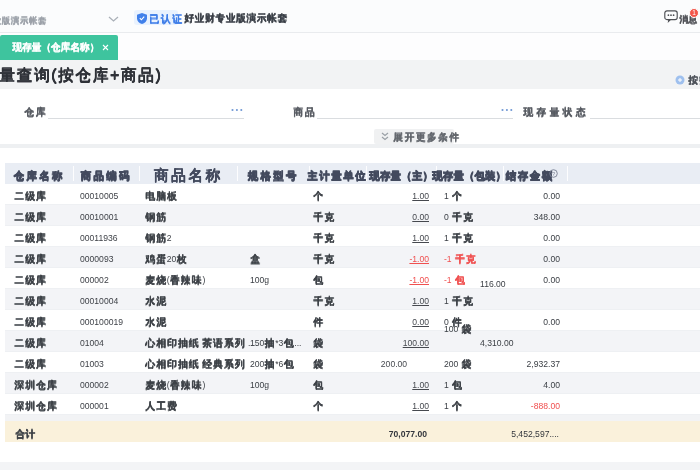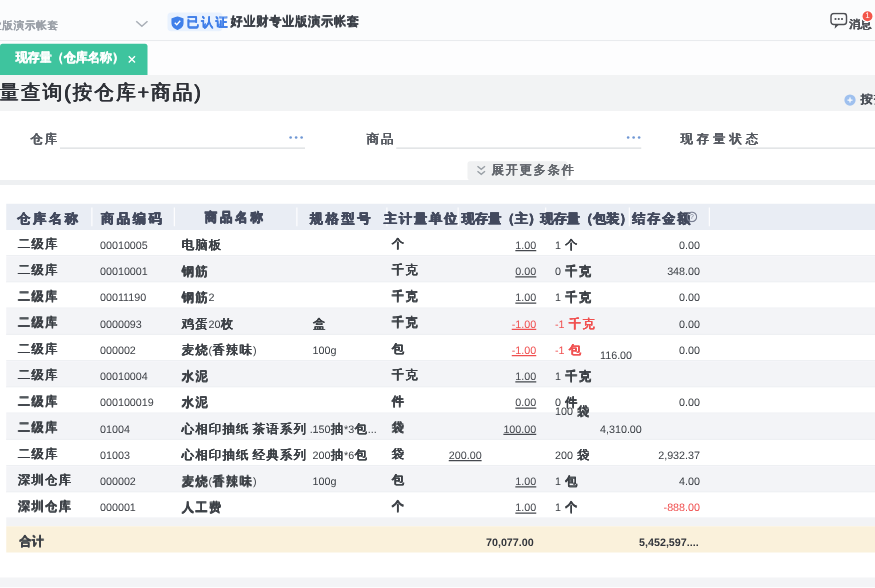--- a/index.html
+++ b/index.html
@@ -41,21 +41,21 @@
 <div class="ab" style="left:0;top:60px;width:700px;height:29px;background:#f2f3f4"></div>
 <div class="ab ts" style="left:-1px;top:66px;line-height:18px;font-size:16px;letter-spacing:1.35px;color:#2f3238">量查询(按仓库+商品)</div>
 <svg class="ab" style="left:675px;top:75px" width="10" height="10" viewBox="0 0 10 10">
     <circle cx="5" cy="5" r="4.5" fill="#9fc0ee"></circle>
     <path d="M3 5 H7 M5 3 V7" stroke="#fff" stroke-width="1"></path>
   </svg>
 <div class="ab ts" style="left:688px;top:74.5px;width:12px;overflow:hidden;font-size:10px;letter-spacing:1px;color:#4a4f57">按报</div>
 <div class="ab" style="left:0;top:89px;width:700px;height:55px;background:#fff"></div>
 <div class="ab ts" style="left:24px;top:106.6px;font-size:10px;letter-spacing:1.6px;color:#565a61">仓库</div>
 <div class="ab ts" style="left:293px;top:106.6px;font-size:10px;letter-spacing:1.6px;color:#565a61">商品</div>
-<div class="ab ts" style="left:544px;top:106.6px;font-size:10px;letter-spacing:3.1px;color:#565a61">现存量状态</div>
+<div class="ab ts" style="left:523px;top:106.6px;font-size:10px;letter-spacing:3.1px;color:#565a61">现存量状态</div>
 <div class="ab" style="left:48px;top:118px;width:196px;border-bottom:1px solid #dadde0"></div>
 <div class="ab" style="left:317px;top:118px;width:196px;border-bottom:1px solid #dadde0"></div>
 <div class="ab" style="left:590px;top:118px;width:110px;border-bottom:1px solid #dadde0"></div>
 <svg class="ab" style="left:230.5px;top:108px" width="12" height="4" viewBox="0 0 12 4">
     <circle cx="1.5" cy="2" r="1.05" fill="#6f97d4"></circle>
     <circle cx="5.9" cy="2" r="1.05" fill="#6f97d4"></circle>
     <circle cx="10.3" cy="2" r="1.05" fill="#6f97d4"></circle>
   </svg>
 <svg class="ab" style="left:500.5px;top:108px" width="12" height="4" viewBox="0 0 12 4">
     <circle cx="1.5" cy="2" r="1.05" fill="#6f97d4"></circle>
@@ -74,21 +74,21 @@
 <div class="ab" style="left:73px;top:166px;width:1px;height:15px;background:#fdfdfe"></div>
 <div class="ab" style="left:139px;top:166px;width:1px;height:15px;background:#fdfdfe"></div>
 <div class="ab" style="left:237px;top:166px;width:1px;height:15px;background:#fdfdfe"></div>
 <div class="ab" style="left:309px;top:166px;width:1px;height:15px;background:#fdfdfe"></div>
 <div class="ab" style="left:366px;top:166px;width:1px;height:15px;background:#fdfdfe"></div>
 <div class="ab" style="left:436px;top:166px;width:1px;height:15px;background:#fdfdfe"></div>
 <div class="ab" style="left:503px;top:166px;width:1px;height:15px;background:#fdfdfe"></div>
 <div class="ab" style="left:567px;top:166px;width:1px;height:15px;background:#fdfdfe"></div>
 <div class="ab ts" style="left:-26px;top:169.5px;width:130px;text-align:center;font-size:10.5px;font-weight:bold;letter-spacing:2.2px;color:#434a5e">仓库名称</div>
 <div class="ab ts" style="left:41px;top:169.5px;width:130px;text-align:center;font-size:10.5px;font-weight:bold;letter-spacing:2.2px;color:#434a5e">商品编码</div>
-<div class="ab ts" style="left:123px;top:169.5px;width:130px;text-align:center;font-size:10px;font-weight:bold;letter-spacing:2.2px;color:#434a5e">商品名称</div>
+<div class="ab ts" style="left:123px;top:169.5px;width:130px;text-align:center;font-size:15px;font-weight:normal;letter-spacing:2.2px;color:#434a5e">商品名称</div>
 <div class="ab ts" style="left:208px;top:169.5px;width:130px;text-align:center;font-size:10.5px;font-weight:bold;letter-spacing:2.2px;color:#434a5e">规格型号</div>
 <div class="ab ts" style="left:272px;top:169.5px;width:130px;text-align:center;font-size:10.5px;font-weight:bold;letter-spacing:1.55px;color:#434a5e">主计量单位</div>
 <div class="ab ts" style="left:336px;top:169.5px;width:130px;text-align:center;font-size:10.5px;font-weight:bold;letter-spacing:0.15px;color:#434a5e">现存量（主）</div>
 <div class="ab ts" style="left:404px;top:169.5px;width:130px;text-align:center;font-size:10.5px;font-weight:bold;letter-spacing:0.05px;color:#434a5e">现存量（包装）</div>
 <div class="ab ts" style="left:464.5px;top:169.5px;width:130px;text-align:center;font-size:10.5px;font-weight:bold;letter-spacing:1.5px;color:#434a5e">结存金额</div>
 <svg class="ab" style="left:549px;top:168.5px" width="9" height="9" viewBox="0 0 9 9">
     <circle cx="4.5" cy="4.5" r="3.8" fill="none" stroke="#7b8194" stroke-width="0.9"></circle>
     <text x="4.5" y="6.6" font-size="5.5" text-anchor="middle" fill="#7b8194" font-family="Liberation Sans">?</text>
   </svg>
 <div class="ab" style="left:5px;top:184px;width:695px;height:21px;background:#fff;border-bottom:1px solid #eef0f3"></div>
@@ -102,21 +102,21 @@
 <div class="ab" style="left:5px;top:205px;width:695px;height:21px;background:#f3f4f7;border-bottom:1px solid #eef0f3"></div>
 <div class="ab cjk" style="left:14px;top:212.4px;color:#3c4046">二级库</div>
 <div class="ab num" style="left:80px;top:212.4px">00010001</div>
 <div class="ab num" style="left:145px;top:212.4px;color:#3c4046"><span class="ck">钢筋</span></div>
 <div class="ab cjk" style="left:313px;top:212.4px;color:#3c4046">千克</div>
 <div class="ab num" style="left:359px;top:212.4px;width:70px;text-align:right;color:#46494f;text-decoration:underline">0.00</div>
 <div class="ab num c7" style="left:444px;top:212.4px;color:#3c4046">0<span class="ck">千克</span></div>
 <div class="ab num" style="left:480px;top:212.4px;width:80px;text-align:right;color:#3c4046">348.00</div>
 <div class="ab" style="left:5px;top:226px;width:695px;height:21px;background:#fff;border-bottom:1px solid #eef0f3"></div>
 <div class="ab cjk" style="left:14px;top:233.4px;color:#3c4046">二级库</div>
-<div class="ab num" style="left:80px;top:233.4px">00011190</div>
+<div class="ab num" style="left:80px;top:233.4px">00011936</div>
 <div class="ab num" style="left:145px;top:233.4px;color:#3c4046"><span class="ck">钢筋</span>2</div>
 <div class="ab cjk" style="left:313px;top:233.4px;color:#3c4046">千克</div>
 <div class="ab num" style="left:359px;top:233.4px;width:70px;text-align:right;color:#46494f;text-decoration:underline">1.00</div>
 <div class="ab num c7" style="left:444px;top:233.4px;color:#3c4046">1<span class="ck">千克</span></div>
 <div class="ab num" style="left:480px;top:233.4px;width:80px;text-align:right;color:#3c4046">0.00</div>
 <div class="ab" style="left:5px;top:247px;width:695px;height:21px;background:#f3f4f7;border-bottom:1px solid #eef0f3"></div>
 <div class="ab cjk" style="left:14px;top:254.4px;color:#3c4046">二级库</div>
 <div class="ab num" style="left:80px;top:254.4px">0000093</div>
 <div class="ab num" style="left:145px;top:254.4px;color:#3c4046"><span class="ck">鸡蛋</span>20<span class="ck">枚</span></div>
 <div class="ab num" style="left:250px;top:254.4px;color:#3c4046"><span class="ck">盒</span></div>
@@ -157,21 +157,21 @@
 <div class="ab cjk" style="left:313px;top:338.4px;color:#3c4046">袋</div>
 <div class="ab num" style="left:359px;top:338.4px;width:70px;text-align:right;color:#46494f;text-decoration:underline">100.00</div>
 <div class="ab num c7" style="left:444px;top:324px;color:#3c4046">100<span class="ck">袋</span></div>
 <div class="ab num" style="left:480px;top:338.4px;width:80px;text-align:left;color:#3c4046">4,310.00</div>
 <div class="ab" style="left:5px;top:352px;width:695px;height:21px;background:#fff;border-bottom:1px solid #eef0f3"></div>
 <div class="ab cjk" style="left:14px;top:359.4px;color:#3c4046">二级库</div>
 <div class="ab num" style="left:80px;top:359.4px">01003</div>
 <div class="ab num" style="left:145px;top:359.4px;color:#3c4046"><span class="ck">心相印抽纸</span> <span class="ck">经典系列</span></div>
 <div class="ab num" style="left:250px;top:359.4px;color:#3c4046">200<span class="ck">抽</span>*6<span class="ck">包</span></div>
 <div class="ab cjk" style="left:313px;top:359.4px;color:#3c4046">袋</div>
-<div class="ab num" style="left:359px;top:359.4px;width:70px;text-align:left;color:#46494f;text-decoration:underline">200.00</div>
+<div class="ab num" style="left:359px;top:359.4px;width:70px;text-align:center;color:#46494f;">200.00</div>
 <div class="ab num c7" style="left:444px;top:359.4px;color:#3c4046">200<span class="ck">袋</span></div>
 <div class="ab num" style="left:480px;top:359.4px;width:80px;text-align:right;color:#3c4046">2,932.37</div>
 <div class="ab" style="left:5px;top:373px;width:695px;height:21px;background:#f3f4f7;border-bottom:1px solid #eef0f3"></div>
 <div class="ab cjk" style="left:14px;top:380.4px;color:#3c4046">深圳仓库</div>
 <div class="ab num" style="left:80px;top:380.4px">000002</div>
 <div class="ab num" style="left:145px;top:380.4px;color:#3c4046"><span class="ck">麦烧</span>(<span class="ck">香辣味</span>)</div>
 <div class="ab num" style="left:250px;top:380.4px;color:#3c4046">100g</div>
 <div class="ab cjk" style="left:313px;top:380.4px;color:#3c4046">包</div>
 <div class="ab num" style="left:359px;top:380.4px;width:70px;text-align:right;color:#46494f;text-decoration:underline">1.00</div>
 <div class="ab num c7" style="left:444px;top:380.4px;color:#3c4046">1<span class="ck">包</span></div>
@@ -181,13 +181,13 @@
 <div class="ab num" style="left:80px;top:401.4px">000001</div>
 <div class="ab num" style="left:145px;top:401.4px;color:#3c4046"><span class="ck">人工费</span></div>
 <div class="ab cjk" style="left:313px;top:401.4px;color:#3c4046">个</div>
 <div class="ab num" style="left:359px;top:401.4px;width:70px;text-align:right;color:#46494f;text-decoration:underline">1.00</div>
 <div class="ab num c7" style="left:444px;top:401.4px;color:#3c4046">1<span class="ck">个</span></div>
 <div class="ab num" style="left:480px;top:401.4px;width:80px;text-align:right;color:#f05050">-888.00</div>
 <div class="ab" style="left:5px;top:415px;width:695px;height:6px;background:#f2f3f5"></div>
 <div class="ab" style="left:5px;top:421px;width:695px;height:21px;background:#faf1db"></div>
 <div class="ab" style="left:15px;top:429px;font-size:10px;text-shadow:0.5px 0 0 currentColor,0 0.5px 0 currentColor,0.5px 0.5px 0 currentColor;color:#3c4046">合计</div>
 <div class="ab num" style="left:347px;top:428.6px;width:80px;text-align:right;font-weight:bold;color:#33363c">70,077.00</div>
-<div class="ab num" style="left:469px;top:428.6px;width:90px;text-align:right;font-weight:bold;color:#33363c">5,452,597....</div>
+<div class="ab num" style="left:469px;top:428.6px;width:90px;text-align:right;font-weight:normal;color:#33363c">5,452,597....</div>
 <div class="ab" style="left:0;top:462px;width:700px;height:8px;background:#f3f4f6"></div>
 </body></html>

